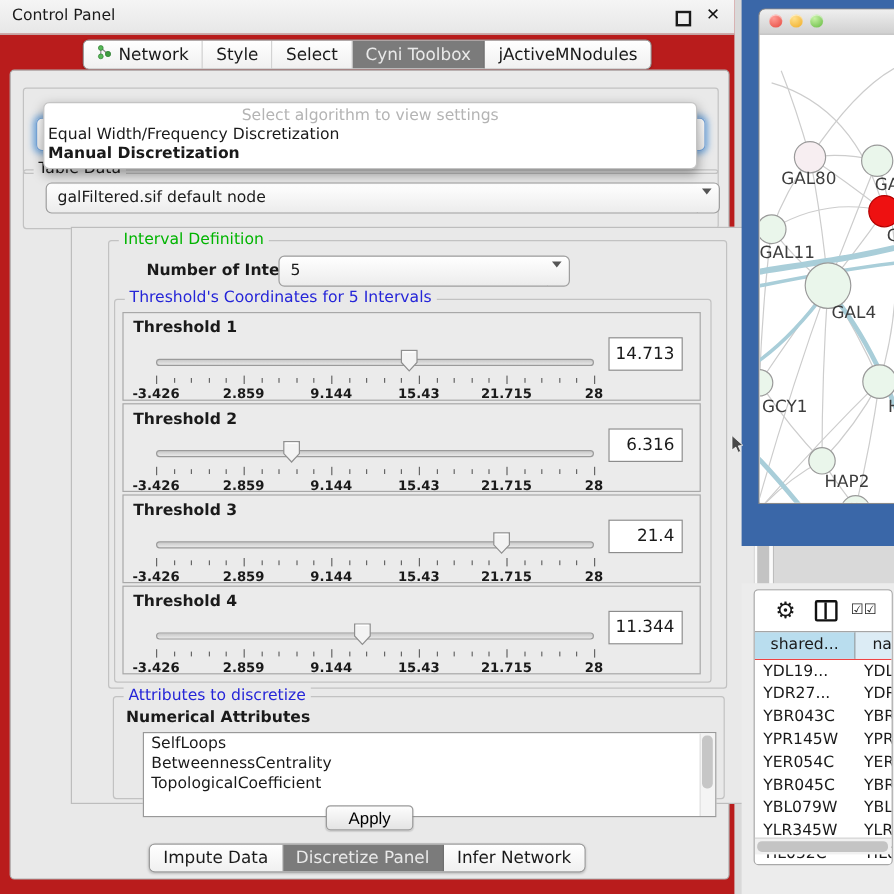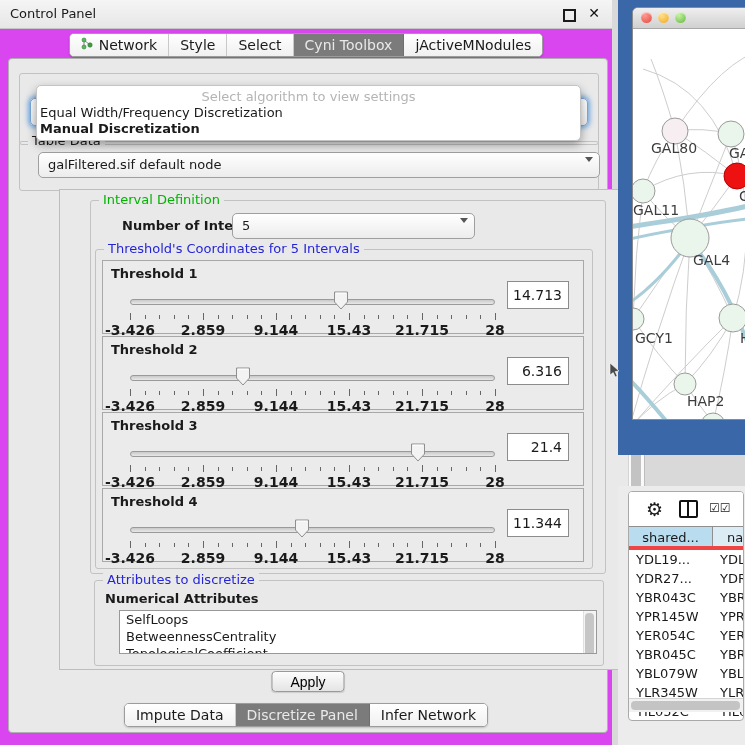--- a/index.html
+++ b/index.html
@@ -1,20 +1,20 @@
 <!DOCTYPE html>
 <html><head>
 <meta charset="utf-8">
 <style>
   html,body{margin:0;padding:0;}
   .stage{position:relative;width:745px;height:745px;overflow:hidden;background:#d9d9d9;
          font-family:"DejaVu Sans","Liberation Sans",sans-serif;font-size:13px;color:#1a1a1a;}
 
   
-  #control-panel{position:absolute;left:0;top:0;width:612px;height:745px;background:#d946ef;}
+  #control-panel{position:absolute;left:0;top:0;width:612px;height:745px;background:#b91c1c;}
   .cp-titlebar{position:absolute;left:0;top:0;width:100%;height:28px;
                background:linear-gradient(#f5f5f5,#e7e7e7);border-bottom:1px solid #c6c6c6;}
   .cp-title{position:absolute;left:10px;top:6px;}
   .cp-float{position:absolute;right:36px;top:9px;width:9px;height:9px;border:2px solid #1a1a1a;background:transparent;}
   .cp-close{position:absolute;right:12px;top:5px;font-weight:bold;font-size:14px;color:#111;}
 
   .tabrow{position:absolute;left:0;width:100%;display:flex;justify-content:center;}
   #top-tabs{top:33px;} #bottom-tabs{top:703px;}
   .tabgroup{display:flex;border:1px solid #9c9c9c;border-radius:5px;overflow:hidden;
             background:#fdfdfd;box-shadow:0 1px 2px rgba(0,0,0,.18);}
@@ -65,28 +65,28 @@
   .thr-box{position:relative;width:480px;height:72px;border:1px solid #a8a8a8;margin-bottom:2px;background:#ebebeb;}
   .thr-label{position:absolute;left:8px;top:5px;font-weight:bold;}
   .thr-zone{position:absolute;left:27px;top:26px;width:365px;height:46px;}
   .thr-track{position:absolute;left:0;top:12px;width:100%;height:6px;border:1px solid #9a9a9a;
              border-radius:4px;background:linear-gradient(#c9c9c9,#e8e8e8);box-sizing:border-box;}
   .thr-thumb{position:absolute;top:4px;width:16px;height:19px;}
   .thr-ticks{position:absolute;left:0;top:26px;width:100%;height:8px;}
   .tick{position:absolute;top:2px;width:1px;height:4px;background:#666;}
   .tick.major{top:0;height:7px;}
   .thr-ticklabels{position:absolute;left:0;top:35px;width:100%;height:12px;}
-  .thr-ticklabels span{position:absolute;transform:translateX(-50%);font-size:14px;font-weight:bold;white-space:nowrap;}
+  .thr-ticklabels span{position:absolute;transform:translateX(-50%);font-size:11px;font-weight:bold;white-space:nowrap;}
   .thr-value{position:absolute;right:14px;top:20px;width:62px;height:28px;box-sizing:border-box;
              background:#fff;border:1px solid #8c8c8c;font-size:14px;line-height:26px;
              text-align:right;padding-right:6px;}
 
   #g-attrs{left:34px;top:390px;width:508px;height:84px;}
   .attrs-label{position:absolute;left:10px;top:10px;font-weight:bold;}
-  #attr-list{position:absolute;left:24px;top:29px;width:478px;height:44px;background:#fff;
+  #attr-list{position:absolute;left:24px;top:29px;width:478px;height:71px;background:#fff;
              border:1px solid #999;overflow:hidden;box-sizing:border-box;}
   .attr-item{padding-left:6px;height:17px;line-height:17px;}
   .list-scroll{position:absolute;right:0;top:0;width:12px;height:100%;background:#f4f4f4;border-left:1px solid #e0e0e0;}
   .list-scroll .thumb{position:absolute;left:1px;top:2px;width:9px;height:44px;background:#c6c6c6;border-radius:4px;}
 
   #apply-btn{position:absolute;left:50%;top:612px;transform:translateX(-50%);
              padding:1px 18px;height:21px;font-size:14px;line-height:19px;border:1px solid #9a9a9a;border-radius:4px;
              background:linear-gradient(#fdfdfd,#e4e4e4);box-shadow:0 1px 1px rgba(0,0,0,.12);}
 
   
@@ -106,21 +106,21 @@
                background:linear-gradient(#f0f0f0,#e2e2e2);border-top:1px solid #9e9e9e;border-bottom:1px solid #c6c6c6;box-sizing:border-box;}
   .tp-title{position:absolute;left:16px;top:7px;}
   #table-panel{position:absolute;left:618px;top:486px;width:127px;height:259px;background:#ececec;}
   #tp-box{position:absolute;left:10px;top:5px;width:114px;height:228px;background:#fff;
           border:1px solid #a9a9a9;border-radius:4px;overflow:hidden;}
   .tp-toolbar{position:relative;height:34px;background:#fff;}
   .gear{position:absolute;left:17px;top:4px;font-size:19px;color:#1a1a1a;line-height:26px;}
   .colicon{position:absolute;left:50px;top:8px;width:15px;height:14px;border:2px solid #111;border-radius:2px;}
   .colicon::after{content:"";position:absolute;left:6px;top:0;width:2px;height:14px;background:#111;}
   .checks{position:absolute;left:80px;top:9px;font-size:12px;letter-spacing:0;color:#222;}
-  .tp-header{position:relative;height:24px;border-top:1px solid #8f8f8f;border-bottom:4px solid #ef4444;display:flex;box-sizing:border-box;}
+  .tp-header{position:relative;height:24px;border-top:1px solid #8f8f8f;border-bottom:1px solid #ef4444;display:flex;box-sizing:border-box;align-items:flex-end;}
   .tp-h1{width:84px;background:#b9ddee;border-right:1px solid #8f8f8f;text-align:center;line-height:22px;box-sizing:border-box;overflow:hidden;white-space:nowrap;}
   .tp-h2{flex:1;background:#dcecf5;padding-left:14px;line-height:22px;overflow:hidden;white-space:nowrap;}
   .tp-row{display:flex;height:19px;line-height:19px;}
   .tp-c1{width:84px;padding-left:7px;box-sizing:border-box;white-space:nowrap;overflow:hidden;}
   .tp-c2{flex:1;padding-left:7px;white-space:nowrap;overflow:hidden;}
   .tp-hscroll{position:absolute;left:0;bottom:8px;width:100%;height:13px;background:#f1f1f1;border-top:1px solid #d5d5d5;}
   .tp-hscroll .thumb{position:absolute;left:2px;top:2px;height:9px;width:96%;background:#c4c4c4;border-radius:4px;}
 
   #cursor{position:absolute;left:609px;top:363px;z-index:60;}
 </style>

